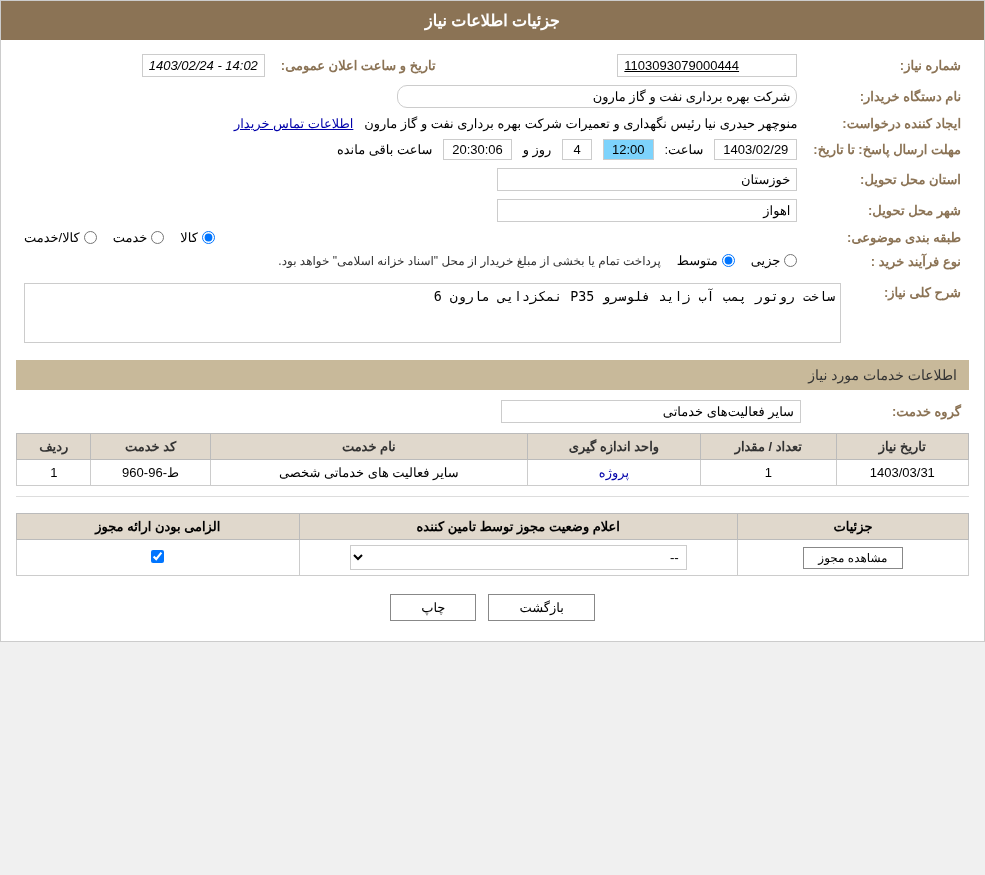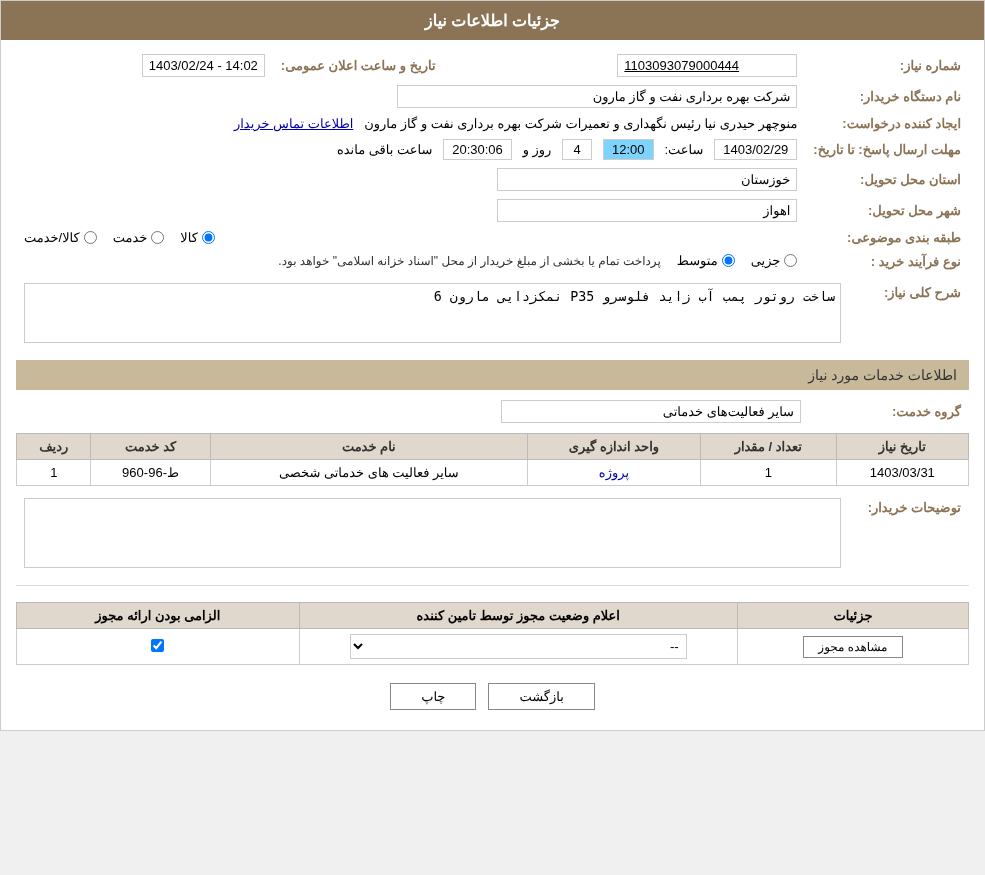--- a/index.html
+++ b/index.html
@@ -188,28 +188,28 @@
 
     <table class="info-table">
       <tbody>
           <tr>
         <td class="label-cell">شماره نیاز:</td>
         <td class="value-cell">
           <div class="input-box" style="min-width:180px;direction:ltr;text-align:left;text-decoration:underline;">1103093079000444</div>
         </td>
         <td class="label-cell">تاریخ و ساعت اعلان عمومی:</td>
         <td class="value-cell">
-          <div class="input-box" style="direction:ltr;">1403/02/24 - 14:02</div>
+          <div class="input-box" style="direction:ltr;font-style:italic;">1403/02/24 - 14:02</div>
         </td>
       </tr>
 
       <tr>
         <td class="label-cell">نام دستگاه خریدار:</td>
         <td class="value-cell" colspan="3">
-          <div class="input-box" style="min-width:400px;">شرکت بهره برداری نفت و گاز مارون</div>
+          <div class="input-box" style="min-width:400px;border-radius:10px;">شرکت بهره برداری نفت و گاز مارون</div>
         </td>
       </tr>
 
       <tr>
         <td class="label-cell">ایجاد کننده درخواست:</td>
         <td class="value-cell" colspan="3">
           <span>منوچهر حیدری نیا رئیس نگهداری و تعمیرات شرکت بهره برداری نفت و گاز مارون</span>
           &nbsp;
           <span class="blue-link">اطلاعات تماس خریدار</span>
         </td>
@@ -329,30 +329,20 @@
           <td>1403/03/31</td>
           <td>1</td>
           <td style="color:#0000aa;">پروژه</td>
           <td>سایر فعالیت های خدماتی شخصی</td>
           <td>ط-96-960</td>
           <td>1</td>
         </tr>
       </tbody>
     </table>
 
-    <table class="info-table" style="margin-top:8px;">
-      <tbody>
-          <tr>
-        <td class="label-cell" style="vertical-align:top;padding-top:6px;width:120px;">توضیحات خریدار:</td>
-        <td>
-          <textarea class="textarea-box" readonly="" style=""></textarea>
-        </td>
-      </tr>
-    </tbody>
-      </table>
 
     <div class="bottom-section">
 
       <table class="perm-table">
         <thead>
           <tr>
             <th>جزئیات</th>
             <th>اعلام وضعیت مجوز توسط تامین کننده</th>
             <th>الزامی بودن ارائه مجوز</th>
           </tr>

